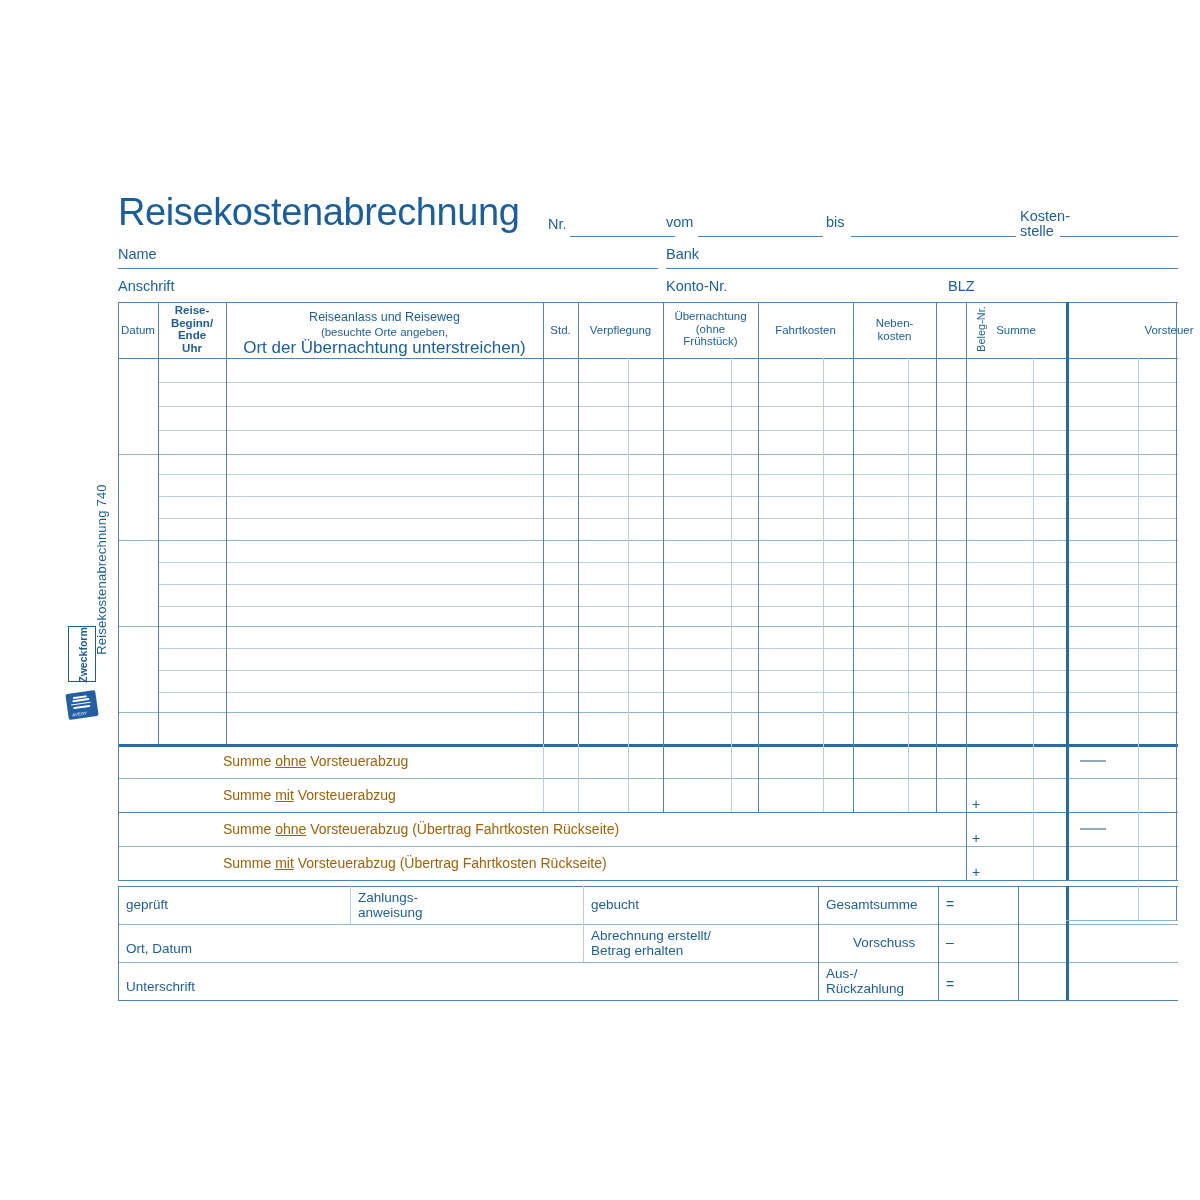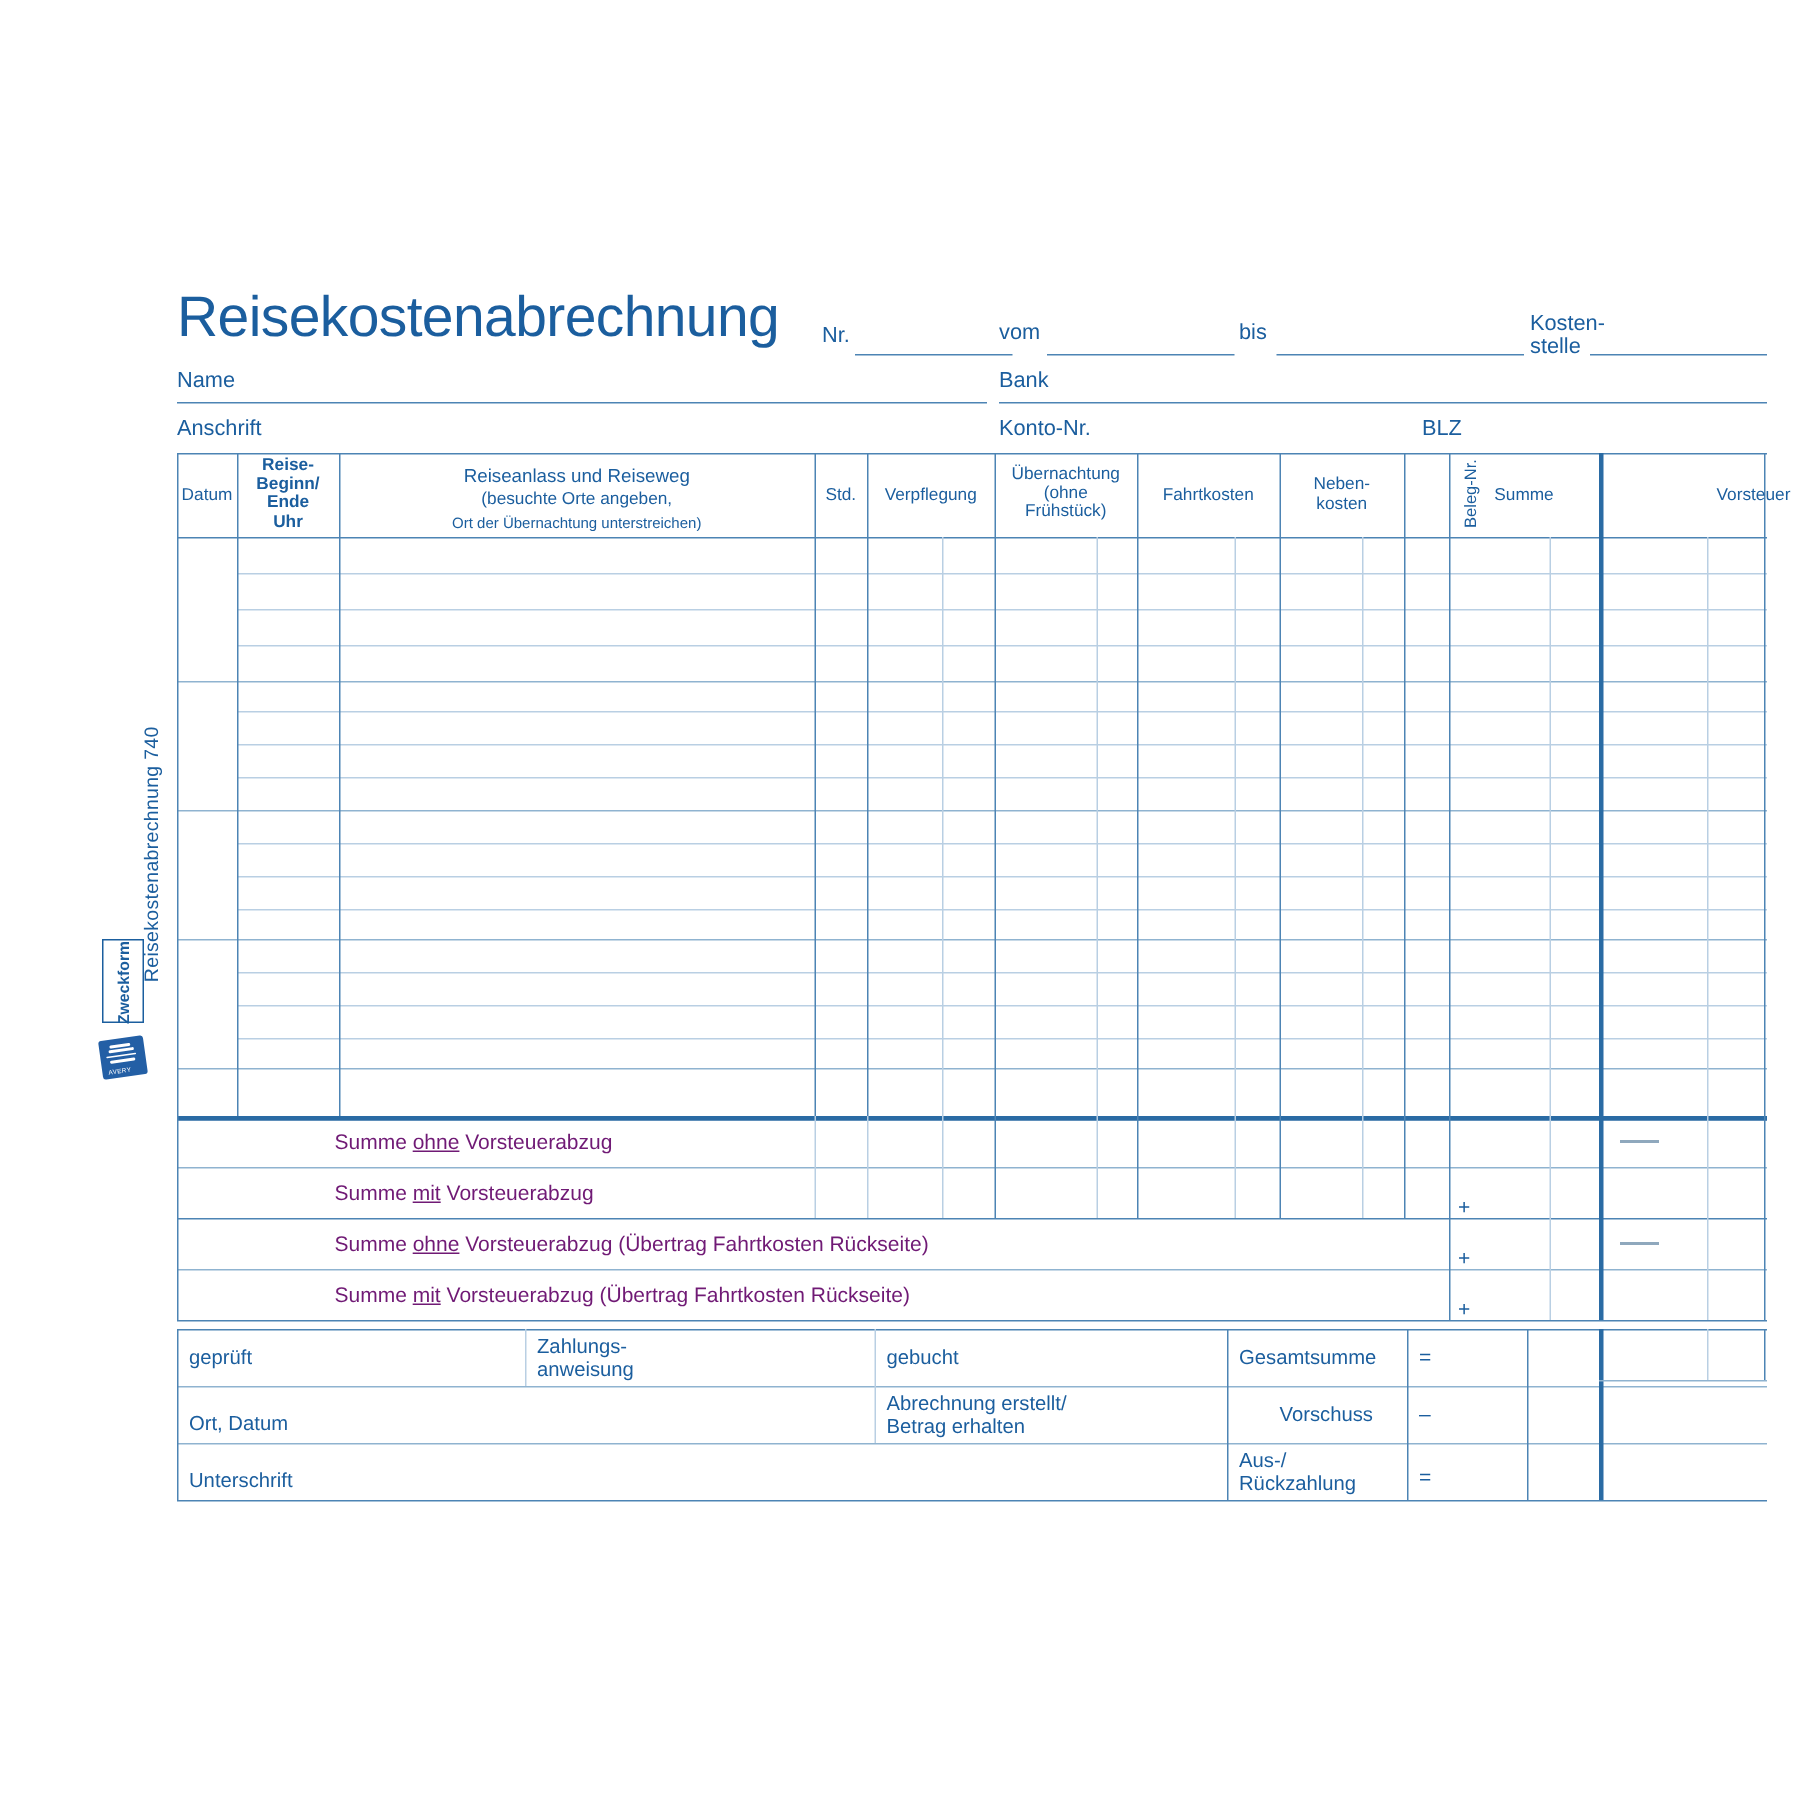--- a/index.html
+++ b/index.html
@@ -131,21 +131,21 @@
     font-size:11px;
     color:#1b5e9e;
     white-space:nowrap;
     transform:rotate(-90deg);
     transform-origin:center center;
   }
 
   .sum-lbl{
     position:absolute;
     font-size:14px;
-    color:#701a75;
+    color:#a16207;
     white-space:nowrap;
   }
   .sum-lbl u{text-decoration:underline;}
   .op{
     position:absolute;
     font-size:14px;
     color:#1b5e9e;
   }
   .dash{
     position:absolute;
@@ -259,21 +259,21 @@
     <div class="ch" style="left:40px;top:2px;width:68px;font-weight:bold;">
       <span>Reise-</span><br>
       <span>Beginn/</span><br>
       <span>Ende</span><br>
       <span>Uhr</span>
     </div>
 
     <div class="ch big" style="left:108px;top:8px;width:317px;">
       <span>Reiseanlass und Reiseweg</span><br>
       <span style="font-size:11.5px">(besuchte Orte angeben,</span><br>
-      <span style="font-size:10px">Ort der Übernachtung unterstreichen)</span>
+      <span style="font-size:17px">Ort der Übernachtung unterstreichen)</span>
     </div>
 
     <div class="ch" style="left:425px;top:22px;width:35px;">Std.</div>
     <div class="ch" style="left:460px;top:22px;width:85px;">Verpflegung</div>
 
     <div class="ch" style="left:545px;top:8px;width:95px;">
       <span>Übernachtung</span><br>
       <span>(ohne</span><br>
       <span>Frühstück)</span>
     </div>

